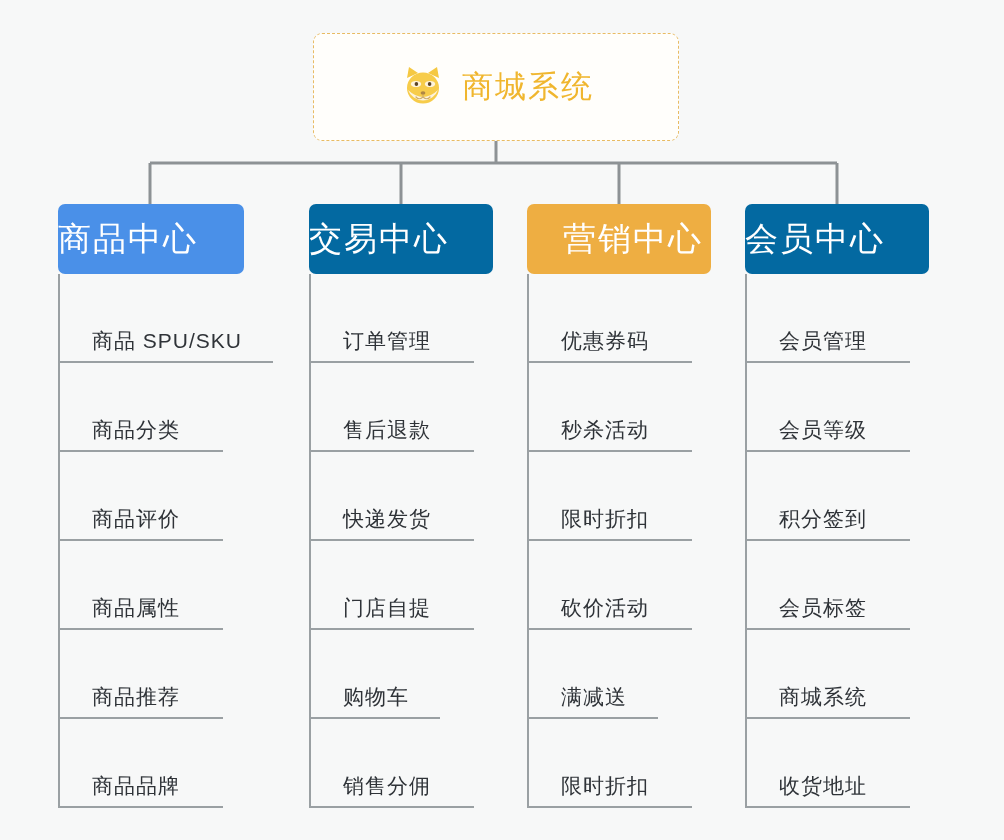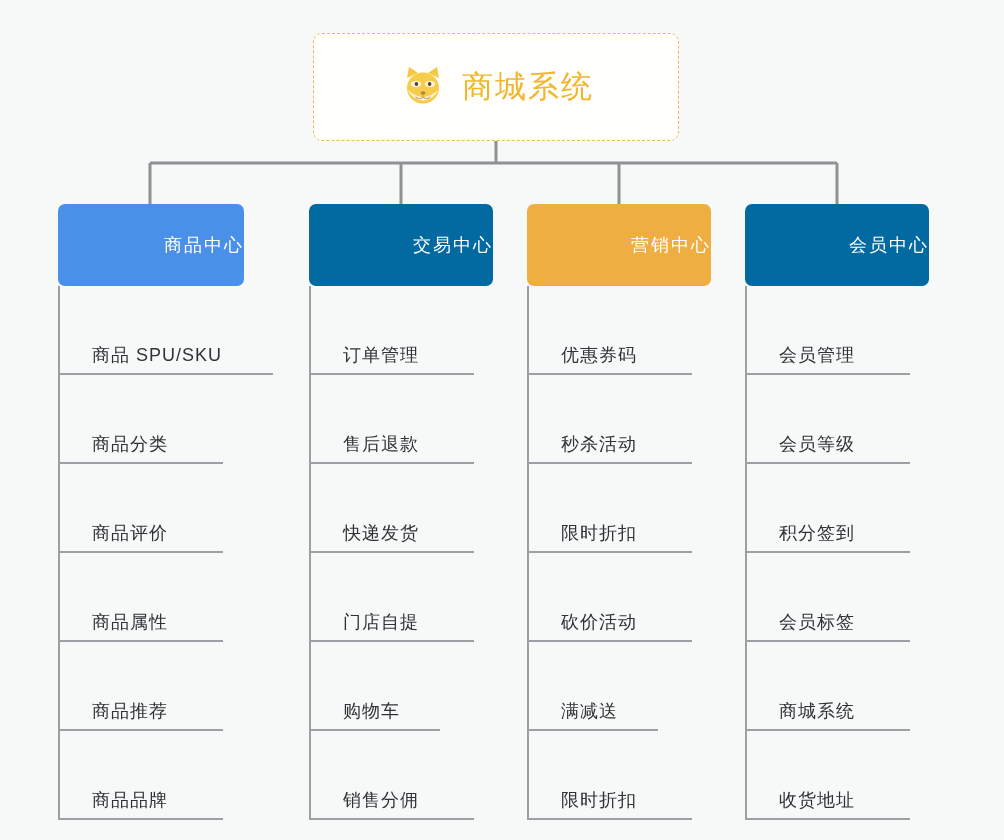--- a/index.html
+++ b/index.html
@@ -61,27 +61,27 @@
     height: 840px;
     pointer-events: none;
   }
 
   
   .col {
     position: absolute;
     top: 204px;
   }
   .cat-box {
-    height: 82px;
+    height: 70px;
     border-radius: 7px;
     display: flex;
     align-items: center;
-    justify-content: flex-end;
+    justify-content: flex-start;
     color: #ffffff;
-    font-size: 18px;
+    font-size: 33px;
     letter-spacing: 2px;
     box-sizing: border-box;
   }
 
   
   .leaves {
     position: relative;
     margin-left: 0;
     padding-left: 0;
   }
@@ -96,21 +96,21 @@
   .leaf {
     position: relative;
     height: 89px;
     box-sizing: border-box;
     display: flex;
     align-items: flex-end;
     padding-left: 34px;
     padding-bottom: 5px;
   }
   .leaf-label {
-    font-size: 18px;
+    font-size: 21px;
     color: #2f3338;
     white-space: nowrap;
     letter-spacing: 1px;
     padding-bottom: 3px;
   }
   .leaf-rule {
     position: absolute;
     left: 0;
     bottom: 0;
     height: 2px;

